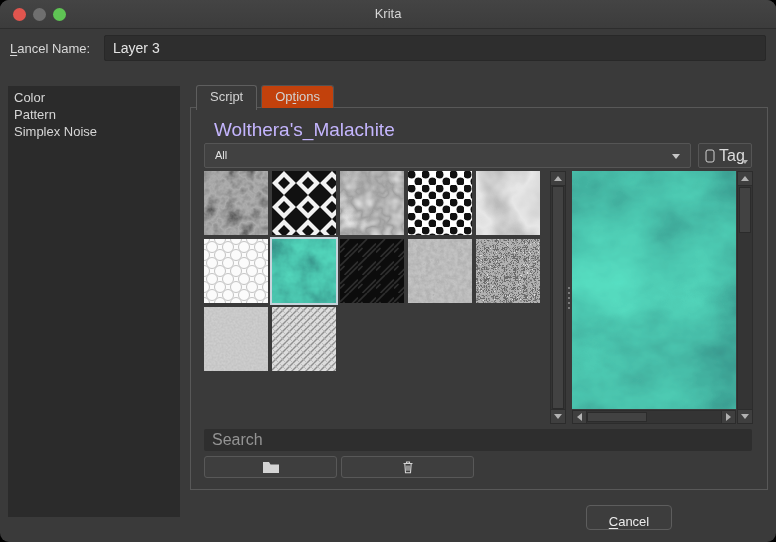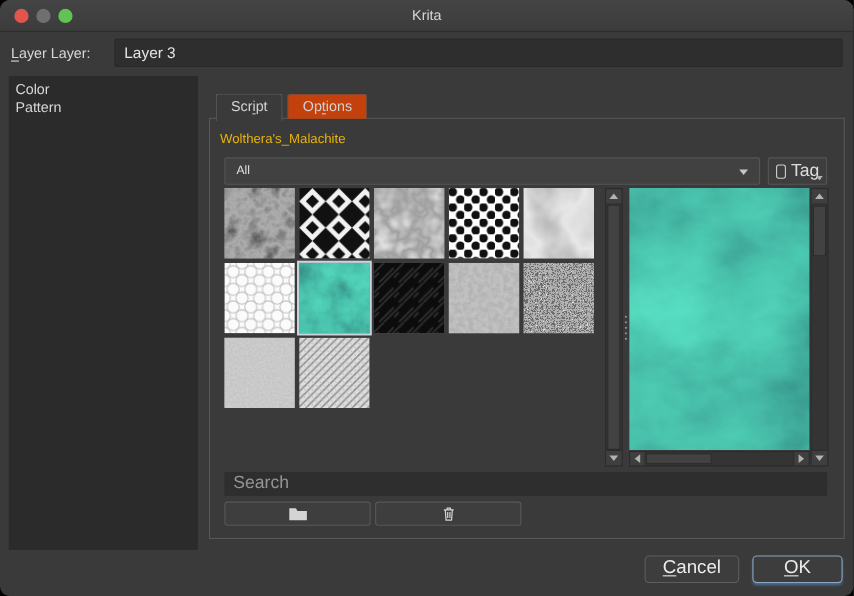--- a/index.html
+++ b/index.html
@@ -18,32 +18,32 @@
   .tl-close{left:13px;background:#e0554e;}
   .tl-min{left:33px;background:#6f6f6f;}
   .tl-zoom{left:53px;background:#5fc454;}
   
   .layer-label{position:absolute;left:10px;top:41px;font-size:13px;color:#d8d8d8;}
   .layer-input{position:absolute;left:104px;top:35px;width:644px;height:24px;
     background:#2e2e2e;border:1px solid #282828;border-radius:2px;color:#e4e4e4;
     font-size:14px;padding:0 8px;outline:none;font-family:"Liberation Sans",sans-serif;}
   .mn{text-decoration:underline;text-underline-offset:2px;}
   
-  .type-list{position:absolute;left:8px;top:69px;width:172px;height:431px;background:#2b2b2b;
+  .type-list{position:absolute;left:8px;top:86px;width:172px;height:431px;background:#2b2b2b;
     font-size:13px;color:#d6d6d6;padding-top:3px;box-sizing:border-box;}
   .list-item{height:17px;line-height:17px;padding:0 6px;cursor:default;}
   .list-item.sel{background:#54789c;color:#ffffff;}
   
   .tabbar{position:absolute;left:196px;top:84px;height:24px;display:flex;align-items:flex-end;z-index:3;}
   .tab{font-size:13px;color:#d2d2d2;padding:3px 13px 4px;border:1px solid #525252;border-bottom:none;
     border-radius:3px 3px 0 0;background:#c2410c;margin-right:4px;}
   .tab.active{background:#3a3a3a;border-color:#5e5e5e;padding-bottom:6px;margin-bottom:-2px;}
   .panel{position:absolute;left:190px;top:107px;width:576px;height:381px;
     border:1px solid #585858;background:#3a3a3a;}
-  .pattern-name{position:absolute;left:9px;top:11px;font-size:12px;color:#eab308;}
+  .pattern-name{position:absolute;left:23px;top:11px;font-size:19px;color:#c4b5fd;}
   
   .filter-row{position:absolute;left:13px;top:35px;width:548px;height:25px;display:flex;gap:7px;}
   .dropdown{flex:1;background:#414141;border:1px solid #555;border-radius:2px;position:relative;
     font-size:11px;color:#e2e2e2;line-height:23px;padding:0 10px;box-sizing:border-box;}
   .chev-down{position:absolute;right:10px;top:10px;width:0;height:0;
     border-left:4px solid transparent;border-right:4px solid transparent;border-top:5px solid #c6c6c6;}
   .tag-btn{width:54px;background:#3e3e3e;border:1px solid #555;border-radius:2px;position:relative;
     display:flex;align-items:center;justify-content:center;gap:4px;font-size:16px;color:#dcdcdc;box-sizing:border-box;}
   .tag-chev{position:absolute;right:3px;bottom:3px;width:0;height:0;
     border-left:3px solid transparent;border-right:3px solid transparent;border-top:4px solid #b0b0b0;}
@@ -86,22 +86,22 @@
     background:#424242;border:1px solid #2b2b2b;}
   
   .search-input{position:absolute;left:13px;top:321px;width:548px;height:22px;background:#2e2e2e;
     border:none;border-radius:2px;color:#e0e0e0;font-size:16px;padding:0 8px;box-sizing:border-box;
     outline:none;font-family:"Liberation Sans",sans-serif;}
   .search-input::placeholder{color:#949494;opacity:1;}
   .btn-row{position:absolute;left:13px;top:348px;display:flex;gap:4px;}
   .icon-btn{width:133px;height:22px;background:#3e3e3e;border:1px solid #585858;border-radius:3px;
     display:flex;align-items:center;justify-content:center;cursor:pointer;box-sizing:border-box;}
   
-  .footer-btn{position:absolute;height:25px;border-radius:4px;background:#3d3d3d;font-size:17px;
-    color:#ececec;display:flex;align-items:flex-start;justify-content:center;cursor:pointer;box-sizing:border-box;}
+  .footer-btn{position:absolute;height:25px;border-radius:4px;background:#3d3d3d;font-size:13px;
+    color:#ececec;display:flex;align-items:flex-end;justify-content:center;cursor:pointer;box-sizing:border-box;}
   .btn-cancel{left:586px;top:505px;width:86px;border:1px solid #5d5d5d;}
   .btn-ok{left:684px;top:505px;width:82px;border:1px solid #8aa6c2;
     box-shadow:0 2px 3px -1px rgba(86,134,190,0.75);}
 </style>
 </head>
 <body>
 
 <svg width="0" height="0" style="position:absolute" aria-hidden="true">
   <defs>
     <filter id="f-darkmarble">
@@ -217,26 +217,27 @@
 
 <div class="window">
 
   <div class="titlebar">
     <span class="tl tl-close"></span>
     <span class="tl tl-min"></span>
     <span class="tl tl-zoom"></span>
     <div class="win-title">Krita</div>
   </div>
 
-  <div class="layer-label"><span class="mn">L</span><span>ayer Layer:</span></div>
+  <div class="layer-label"><span class="mn">L</span><span>ancel Name:</span></div>
   <input class="layer-input" type="text" value="Layer 3" style="">
 
   <div class="type-list">
     <div class="list-item">Color</div>
     <div class="list-item">Pattern</div>
+    <div class="list-item">Simplex Noise</div>
   </div>
 
   <div class="tabbar">
     <div class="tab active"><span>Scr</span><span class="mn">i</span><span>pt</span></div>
     <div class="tab"><span>Op</span><span class="mn">t</span><span>ions</span></div>
   </div>
 
   <div class="panel">
     <div class="pattern-name">Wolthera's_Malachite</div>
 
@@ -376,17 +377,14 @@
         <svg width="12" height="14" fill="none" stroke="#d4d4d4" stroke-width="1.1">
             <path d="M1.5,3.5 H10.5 M4.5,3.5 V2 h3 v1.5 M2.8,3.5 L3.5,12.8 h5 L9.2,3.5 M5,5.5 V10.8 M7,5.5 V10.8"></path>
           </svg>
       </div>
     </div>
   </div>
 
   <div class="footer-btn btn-cancel">
       <span><span class="mn">C</span><span>ancel</span></span>
     </div>
-  <div class="footer-btn btn-ok">
-      <span><span class="mn">O</span><span>K</span></span>
-    </div>
 
 </div>
 
 </body></html>

